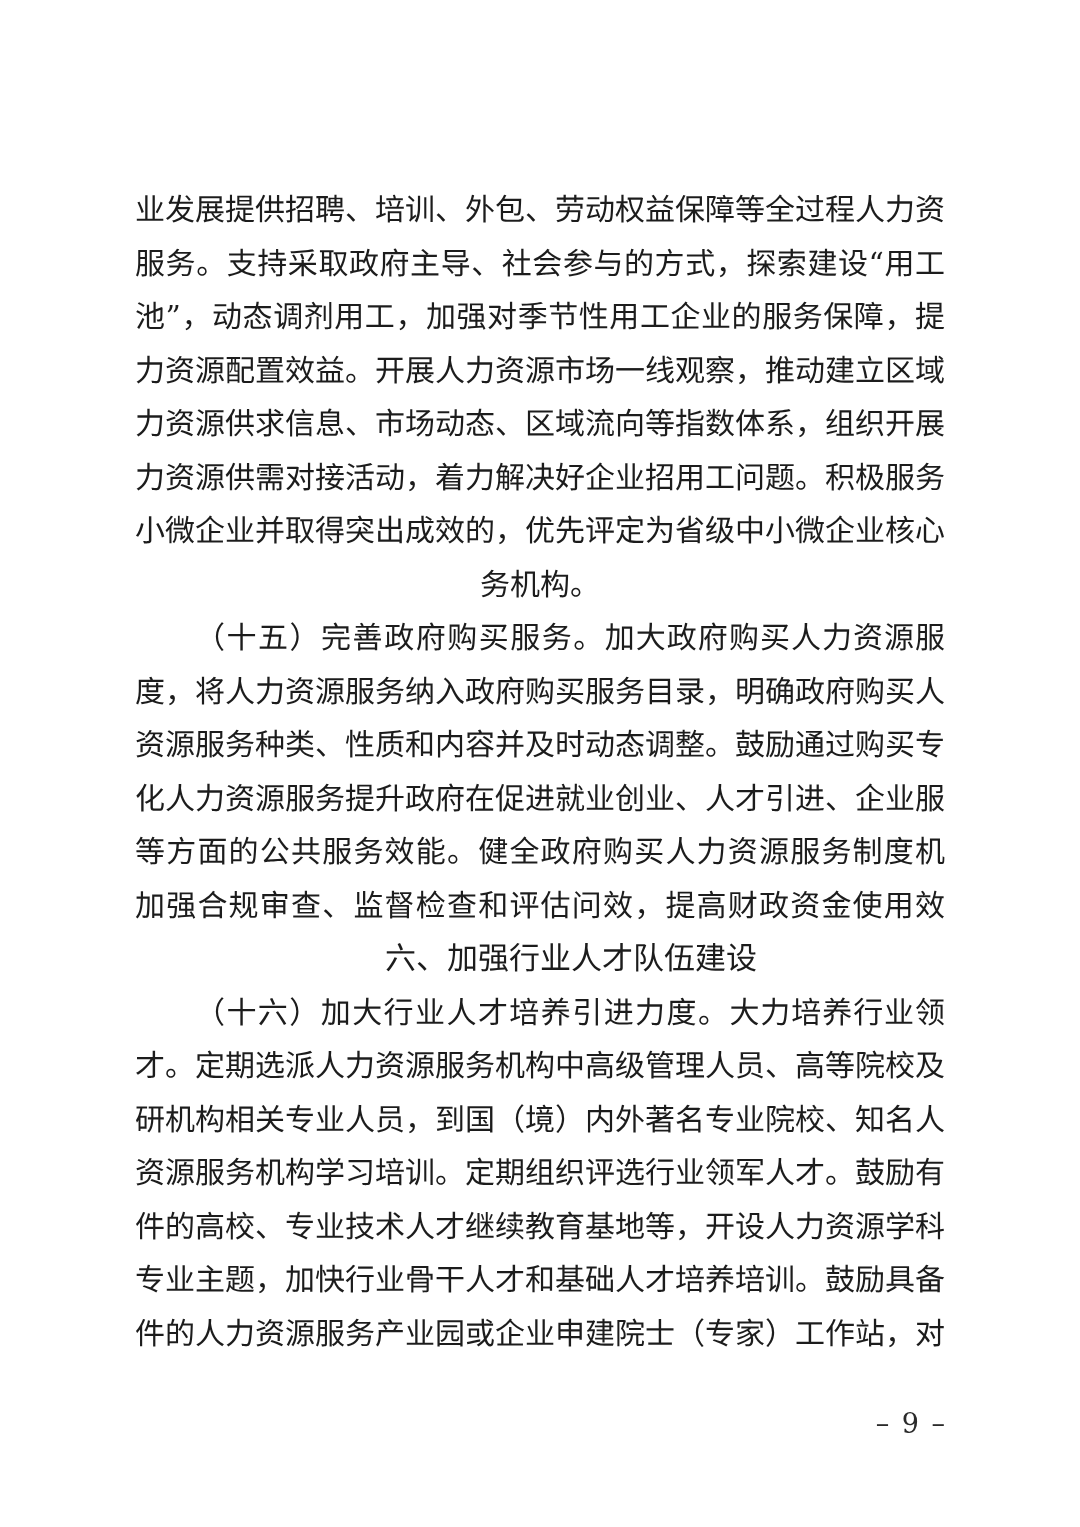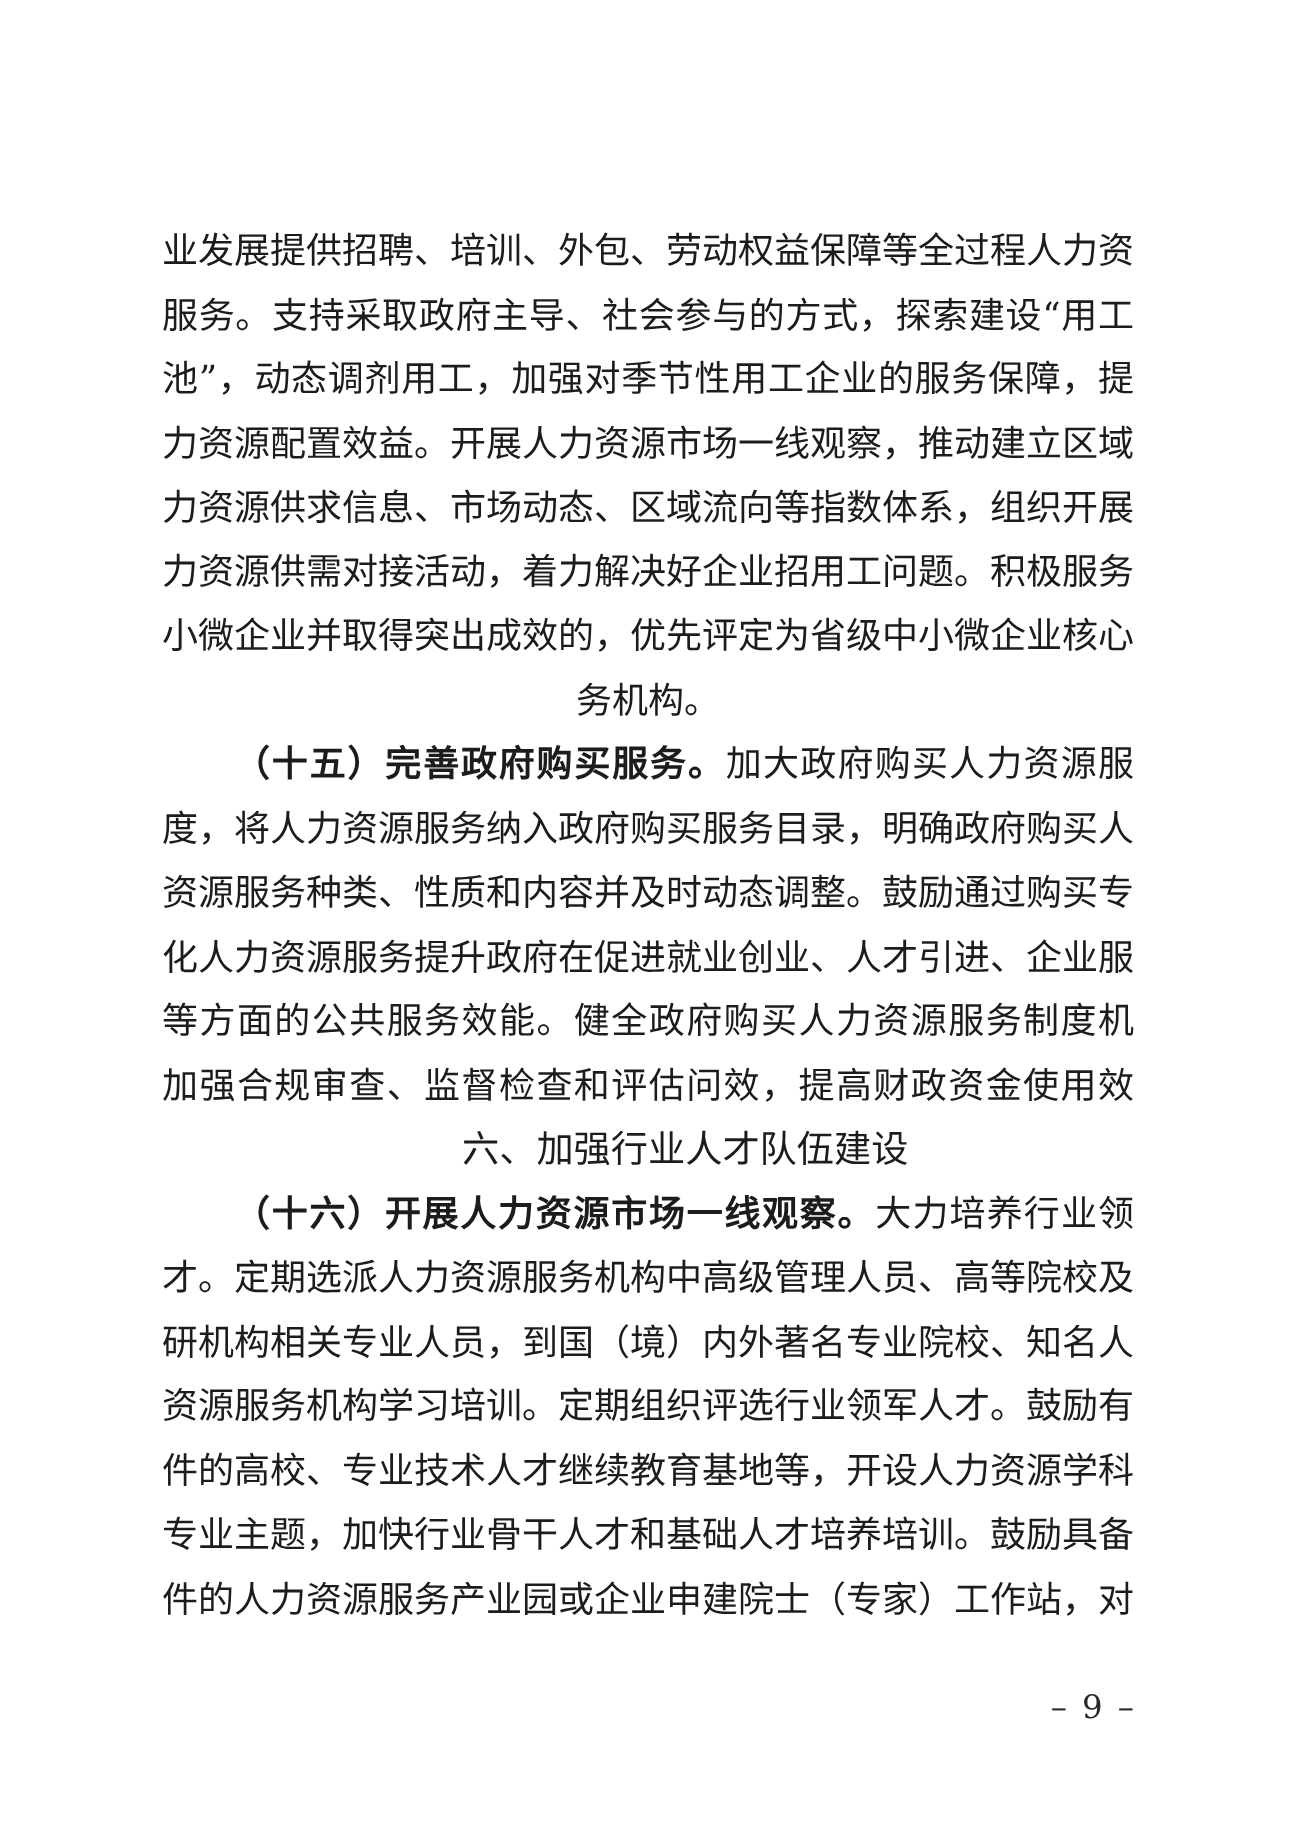--- a/index.html
+++ b/index.html
@@ -40,21 +40,20 @@
     text-indent: 2em;
   }
   .line.heading {
     font-family: "DejaVu Sans", "Liberation Sans", sans-serif;
     font-weight: normal;
     font-size: 31px;
   }
   .em {
     
     letter-spacing: 0.5px;
-    font-weight: bold;
   }
   .page-number {
     position: absolute;
     top: 1408px;
     right: 133px;
     font-size: 27px;
     color: #2a2a2a;
     letter-spacing: 2px;
     font-family: "DejaVu Serif", "Liberation Serif", serif;
   }
@@ -72,21 +71,21 @@
       <div class="line full"><span>力资源供需对接活动，着力解决好企业招用工问题。积极服务中</span></div>
       <div class="line full"><span>小微企业并取得突出成效的，优先评定为省级中小微企业核心服</span></div>
       <div class="line"><span>务机构。</span></div>
       <div class="line full indent"><span class="em">（十五）完善政府购买服务。</span><span>加大政府购买人力资源服务力</span></div>
       <div class="line full"><span>度，将人力资源服务纳入政府购买服务目录，明确政府购买人力</span></div>
       <div class="line full"><span>资源服务种类、性质和内容并及时动态调整。鼓励通过购买专业</span></div>
       <div class="line full"><span>化人力资源服务提升政府在促进就业创业、人才引进、企业服务</span></div>
       <div class="line full"><span>等方面的公共服务效能。健全政府购买人力资源服务制度机制，</span></div>
       <div class="line full"><span>加强合规审查、监督检查和评估问效，提高财政资金使用效益。</span></div>
       <div class="line heading indent"><span>六、加强行业人才队伍建设</span></div>
-      <div class="line full indent"><span class="em">（十六）开展人力资源市场一线观察。</span><span>大力培养行业领军人</span></div>
+      <div class="line full indent"><span class="em">（十六）加大行业人才培养引进力度。</span><span>大力培养行业领军人</span></div>
       <div class="line full"><span>才。定期选派人力资源服务机构中高级管理人员、高等院校及科</span></div>
       <div class="line full"><span>研机构相关专业人员，到国（境）内外著名专业院校、知名人力</span></div>
       <div class="line full"><span>资源服务机构学习培训。定期组织评选行业领军人才。鼓励有条</span></div>
       <div class="line full"><span>件的高校、专业技术人才继续教育基地等，开设人力资源学科或</span></div>
       <div class="line full"><span>专业主题，加快行业骨干人才和基础人才培养培训。鼓励具备条</span></div>
       <div class="line full"><span>件的人力资源服务产业园或企业申建院士（专家）工作站，对经</span></div>
     </div>
   <div class="page-number">– 9 –</div>
 </div>
 

